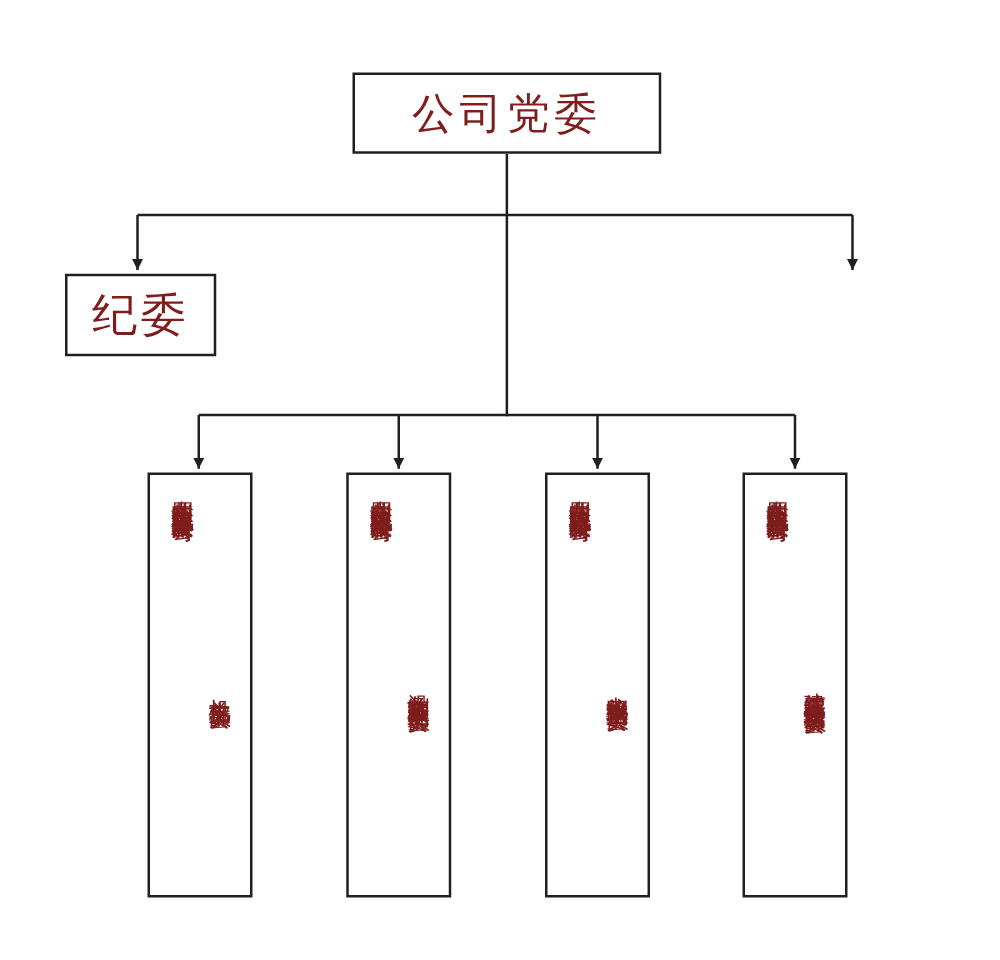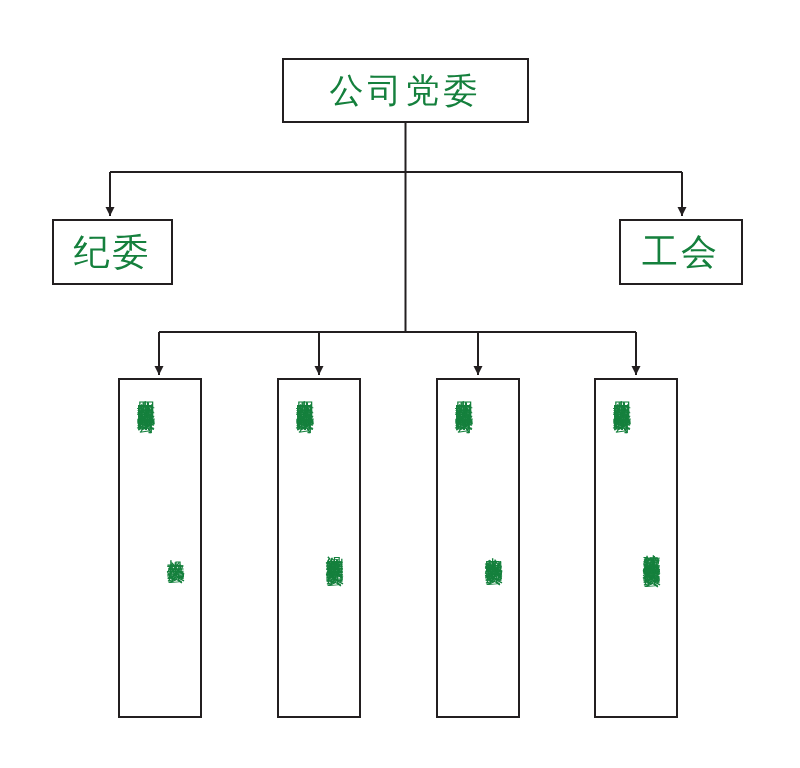--- a/index.html
+++ b/index.html
@@ -2,21 +2,21 @@
 <html><head>
 <meta charset="utf-8">
 <style>
   html, body { margin: 0; padding: 0; background: #ffffff; }
   .canvas {
     position: relative;
     width: 800px;
     height: 768px;
     background: #ffffff;
     font-family: "Liberation Sans", sans-serif;
-    color: #15803d;
+    color: #7f1d1d;
     overflow: hidden;
   }
   .connectors {
     position: absolute;
     left: 0; top: 0;
     width: 800px; height: 768px;
     pointer-events: none;
   }
   .box {
     position: absolute;
@@ -91,23 +91,20 @@
     <path d="M636 332 L636 375" stroke="#231f20" stroke-width="2" fill="none" marker-end="url(#arrowhead)"></path>
   </svg>
 
   <div class="box root-box">
     <span class="node-label">公司党委</span>
   </div>
 
   <div class="box side-box left">
     <span class="node-label">纪委</span>
   </div>
-  <div class="box side-box right">
-    <span class="node-label">工会</span>
-  </div>
 
   <div class="box branch-box b1">
     <span class="vtext org">中共四川泸天化弘旭工程建设有限公司</span>
     <span class="vtext committee">机关支部委员会</span>
   </div>
 
   <div class="box branch-box b2">
     <span class="vtext org">中共四川泸天化弘旭工程建设有限公司</span>
     <span class="vtext committee">设备制造安装工程处支部委员会</span>
   </div>

